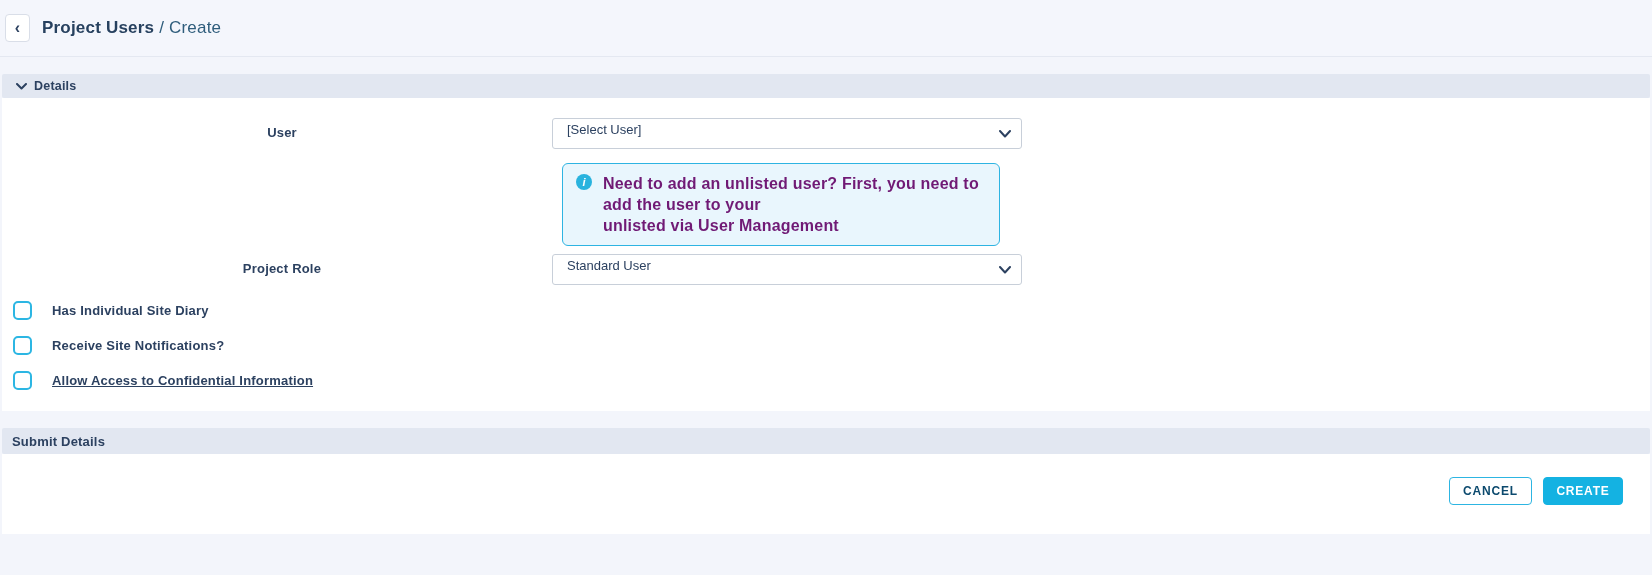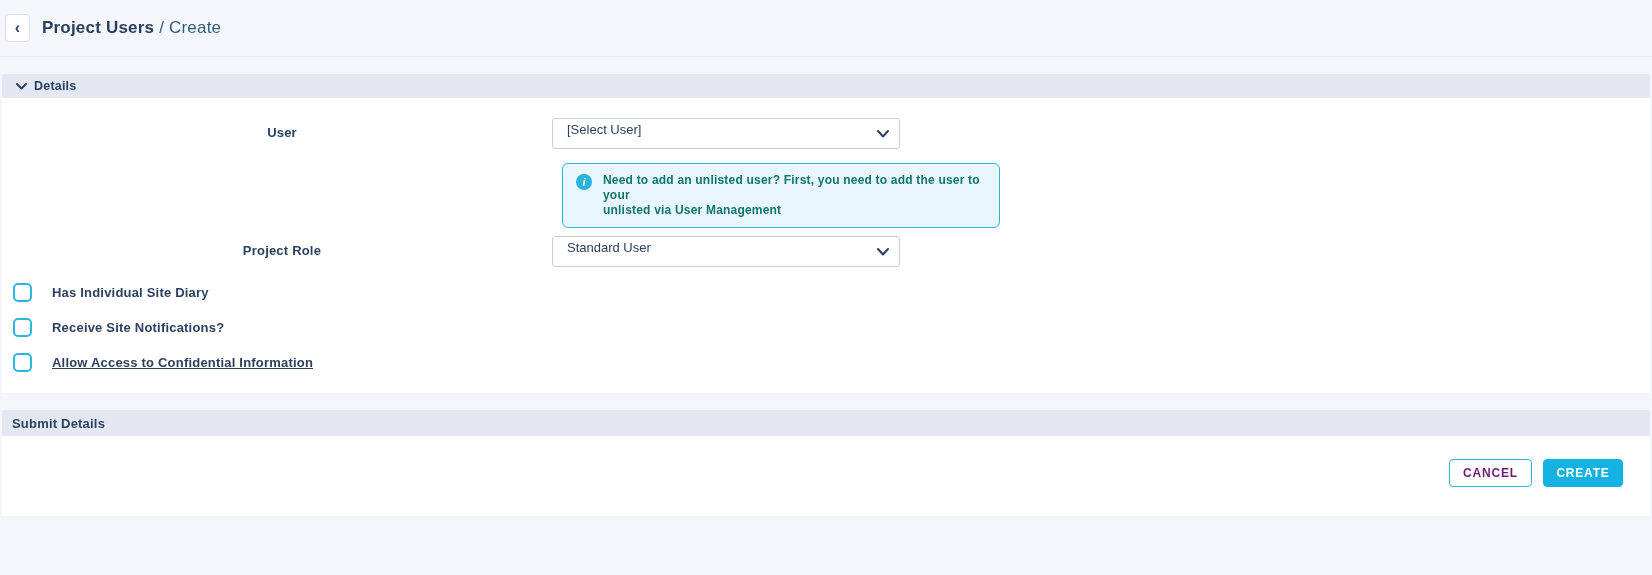--- a/index.html
+++ b/index.html
@@ -49,21 +49,21 @@
   
   .field-row { display:flex; align-items:flex-start;text-align:center; }
   .field-label {
     width:550px;
     padding:7px 0 0 10px;
     font-size:13px; font-weight:700;
     color:#2c4160; letter-spacing:.2px;
   }
   .select {
     position:relative;
-    width:348px; height:31px;
+    width:470px; height:31px;
     background:#fff;
     border:1px solid #c8cfd9;
     border-radius:3px;
     display:flex; align-items:center;
     padding:0 30px 8px 14px;
     font-size:13px; color:#2c4160;
     cursor:pointer;
   }
   .select .caret { position:absolute; right:10px; top:11px; display:flex; }
   
@@ -81,23 +81,23 @@
     width:16px; height:16px;
     margin-top:1px;
     border-radius:50%;
     background:#29b3de;
     color:#fff;
     font-size:11px; font-weight:700; font-style:italic;
     display:flex; align-items:center; justify-content:center;
   }
   .info-text {
     margin-left:11px;
-    font-size:12px; font-weight:700;
-    color:#0f766e;
-    line-height:15px; letter-spacing:.2px;
+    font-size:16px; font-weight:700;
+    color:#701a75;
+    line-height:21px; letter-spacing:.2px;
   }
   .info-text span { display:block; }
   
   .checkbox-group { margin-top:16px; }
   .checkbox-row { display:flex; align-items:center; margin:0 0 16px 11px; height:19px; }
   .checkbox-row:last-child { margin-bottom:0;text-decoration:underline; }
   .checkbox {
     width:19px; height:19px;
     border:2px solid #2cb6e3;
     border-radius:5px;
@@ -125,21 +125,21 @@
     font-size:12px; font-weight:700;
     letter-spacing:.8px;
     display:flex; align-items:center; justify-content:center;
     cursor:pointer;
     font-family:"Liberation Sans", sans-serif;
   }
   .btn-cancel {
     width:83px;
     background:#fff;
     border:1px solid #2db5e2;
-    color:#701a75;
+    color:#0c4a6e;
   }
   .btn-create {
     width:80px;
     background:#14b2e2;
     border:1px solid #14b2e2;
     color:#fff;
   }
 </style>
 </head>
 <body>

